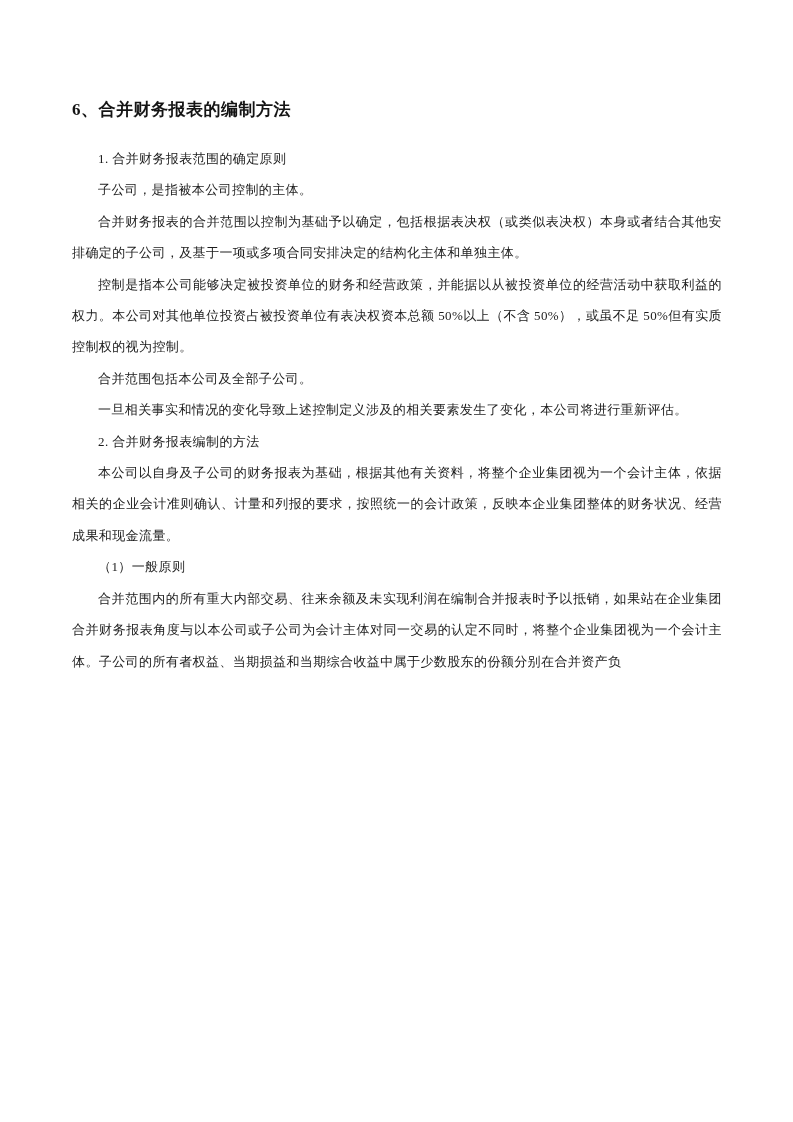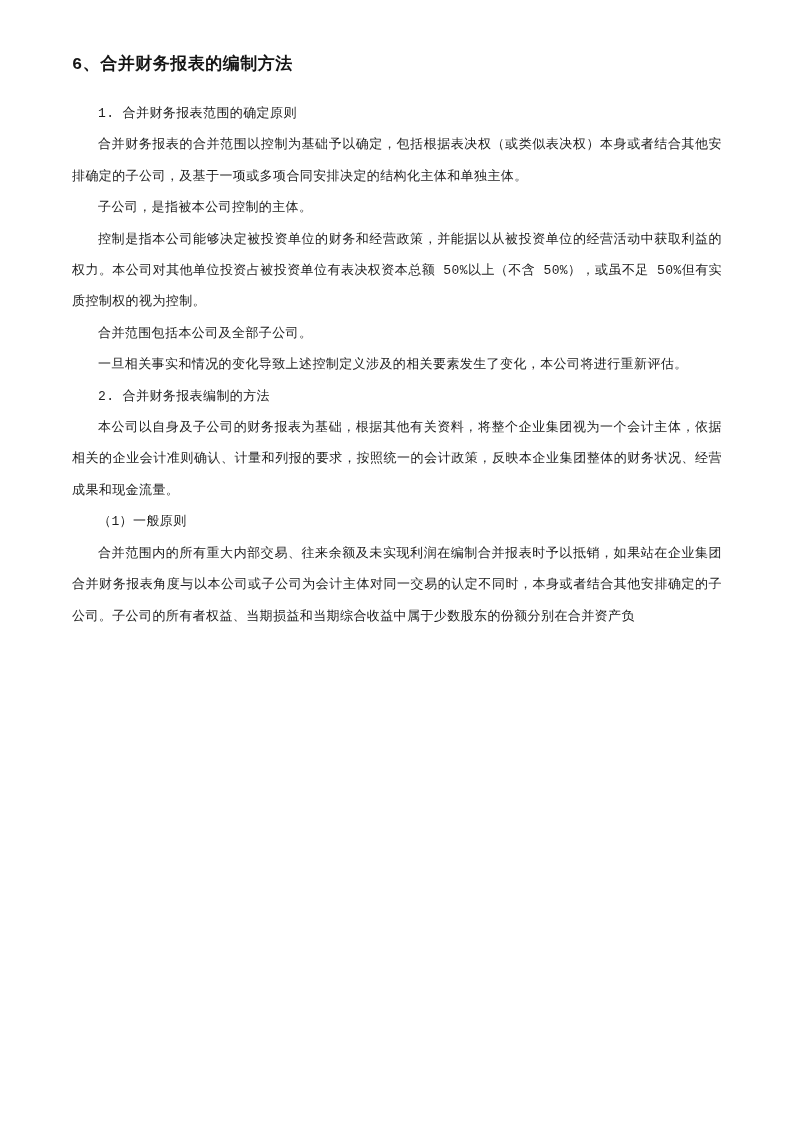--- a/index.html
+++ b/index.html
@@ -7,23 +7,23 @@
     padding: 0;
     background: #ffffff;
   }
   .page {
     position: relative;
     width: 793px;
     height: 1122px;
     margin: 0 auto;
     background: #ffffff;
     box-sizing: border-box;
-    padding: 52px 71px 0 72px;
+    padding: 97px 71px 0 72px;
     overflow: hidden;
-    font-family: Liberation Mono, monospace;
+    font-family: Liberation Serif, serif;
     color: #1c1c1c;
   }
   .doc-heading {
     margin: 0 0 20px 0;
     font-size: 17px;
     line-height: 26px;
     font-weight: bold;
     color: #141414;
     letter-spacing: 0.5px;
   }
@@ -37,22 +37,22 @@
     word-break: break-all;
   }
 </style>
 </head>
 <body>
 
 <div class="page">
   <h1 class="doc-heading">6、合并财务报表的编制方法</h1>
 
   <p class="para">1. 合并财务报表范围的确定原则</p>
+  <p class="para">子公司，是指被本公司控制的主体。</p>
   <p class="para">合并财务报表的合并范围以控制为基础予以确定，包括根据表决权（或类似表决权）本身或者结合其他安排确定的子公司，及基于一项或多项合同安排决定的结构化主体和单独主体。</p>
-  <p class="para">子公司，是指被本公司控制的主体。</p>
   <p class="para">控制是指本公司能够决定被投资单位的财务和经营政策，并能据以从被投资单位的经营活动中获取利益的权力。本公司对其他单位投资占被投资单位有表决权资本总额 50%以上（不含 50%），或虽不足 50%但有实质控制权的视为控制。</p>
   <p class="para">合并范围包括本公司及全部子公司。</p>
   <p class="para">一旦相关事实和情况的变化导致上述控制定义涉及的相关要素发生了变化，本公司将进行重新评估。</p>
   <p class="para">2. 合并财务报表编制的方法</p>
   <p class="para">本公司以自身及子公司的财务报表为基础，根据其他有关资料，将整个企业集团视为一个会计主体，依据相关的企业会计准则确认、计量和列报的要求，按照统一的会计政策，反映本企业集团整体的财务状况、经营成果和现金流量。</p>
   <p class="para">（1）一般原则</p>
-  <p class="para">合并范围内的所有重大内部交易、往来余额及未实现利润在编制合并报表时予以抵销，如果站在企业集团合并财务报表角度与以本公司或子公司为会计主体对同一交易的认定不同时，本身或者结合其他安排确定的子公司。子公司的所有者权益、当期损益和当期综合收益中属于少数股东的份额分别在合并资产负</p>
+  <p class="para">合并范围内的所有重大内部交易、往来余额及未实现利润在编制合并报表时予以抵销，如果站在企业集团合并财务报表角度与以本公司或子公司为会计主体对同一交易的认定不同时，将整个企业集团视为一个会计主体。子公司的所有者权益、当期损益和当期综合收益中属于少数股东的份额分别在合并资产负</p>
 </div>
 
 </body></html>

